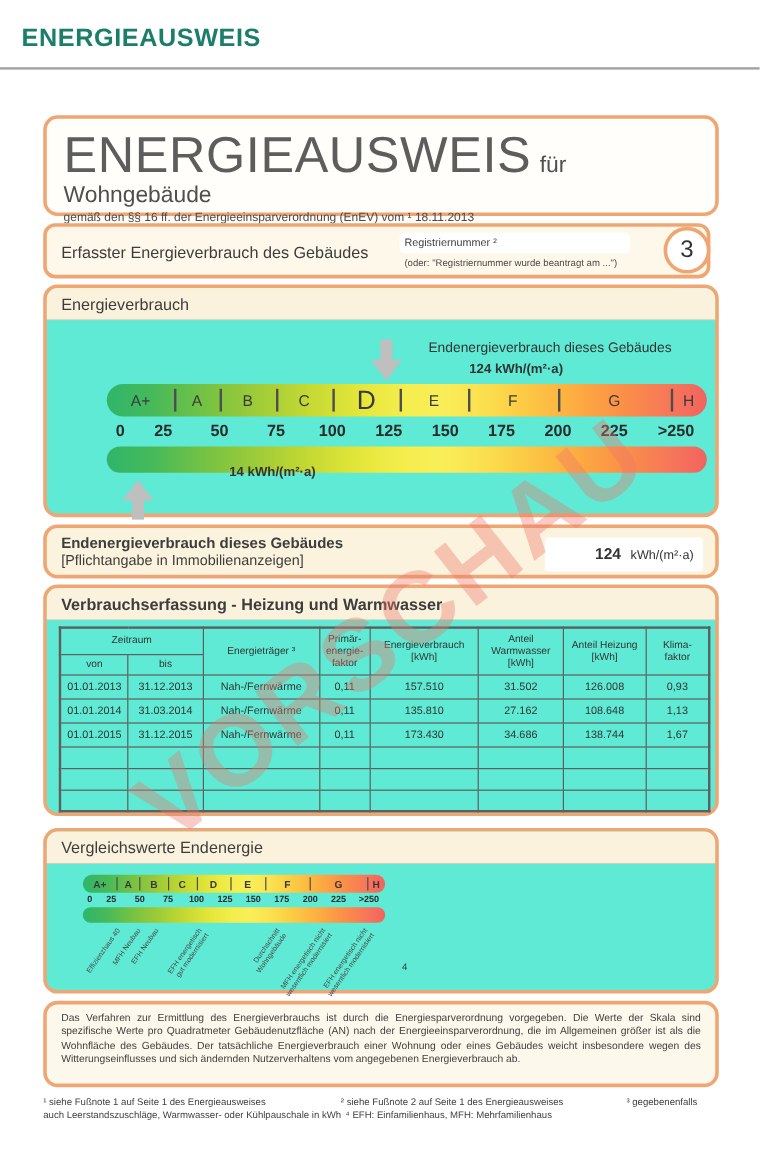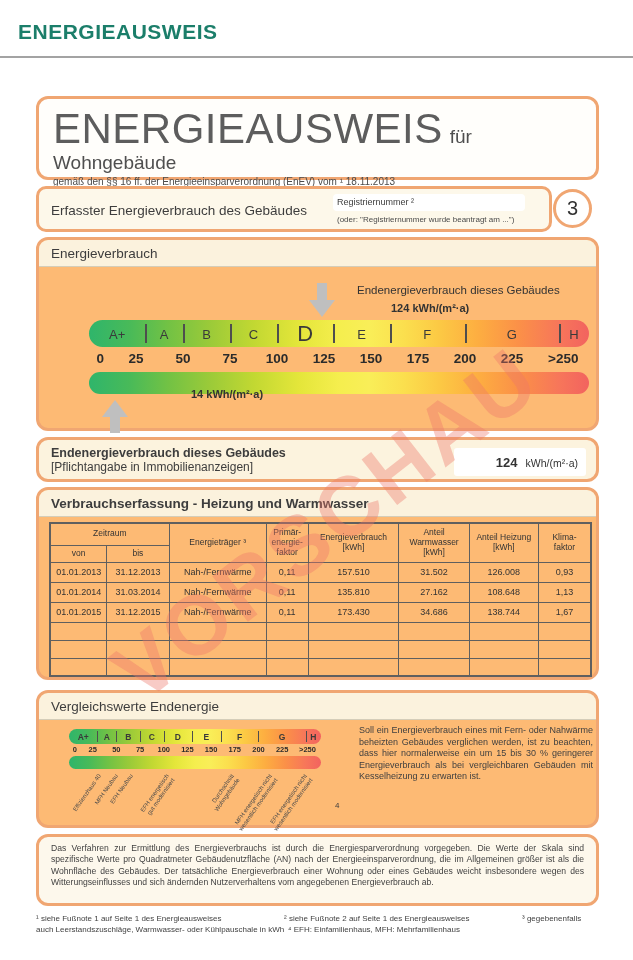--- a/index.html
+++ b/index.html
@@ -11,33 +11,33 @@
     position:relative;
     overflow:hidden;
   }
 
   
   .site-title { position:absolute; left:18px; top:20px; font-size:21px; font-weight:bold; color:#1b7e6a; letter-spacing:.5px; }
   .site-rule  { position:absolute; left:0; top:56px; width:633px; height:2px; background:#a3a3a3; }
 
   
   .doc { position:absolute; left:36px; top:96px; width:563px; height:856px; }
-  .box { position:absolute; border:3px solid #f0a672; border-radius:12px; background:#fdba74; }
+  .box { position:absolute; border:3px solid #f0a672; border-radius:12px; background:#5eead4; }
   .sec-head { position:absolute; left:0; top:0; right:0; height:27px; background:#fbf2dd; border-radius:9px 9px 0 0; border-bottom:1px solid #d4cdb9; }
   .sec-title { position:absolute; left:12px; top:6px; font-size:13.5px; color:#3d3d3d; }
   .sec-title.bold { font-weight:bold; }
 
   
   #title-box { left:0; top:0; width:563px; height:84px; padding:7px 14px; background:#fffefb; }
   .doc-title { font-size:42px; color:#5d5d5d; letter-spacing:.5px; line-height:1.1; display:inline-block; vertical-align:baseline; }
   .doc-title-suffix { font-size:19px; color:#4f4f4f; margin-left:7px; }
   .law-line { font-size:10px; color:#4a4a4a; margin-top:2px; }
 
   
-  #reg-box { left:0; top:90px; width:516px; height:46px; background:#fdf8ea; border-radius:10px;padding-left:35px; }
+  #reg-box { left:0; top:90px; width:556px; height:46px; background:#fdf8ea; border-radius:10px;padding-left:35px; }
   .reg-title { position:absolute; left:12px; top:14px; font-size:13.5px; color:#3d3d3d; }
   .reg-field { position:absolute; left:294px; top:5px; width:192px; height:17px; background:#fff; border-radius:4px; }
   .reg-label { position:absolute; left:298px; top:8px; font-size:9px; color:#3d3d3d; }
   .reg-note  { position:absolute; left:298px; top:26px; font-size:8px; color:#4a4a4a; }
   #page-badge { position:absolute; left:517px; top:93px; width:39px; height:39px; border:3px solid #f0a672;
                 border-radius:50%; background:#fff; text-align:center; line-height:33px; font-size:20px; color:#333; }
 
   
   #energy-box { left:0; top:141px; width:563px; height:194px; }
 
@@ -357,21 +357,20 @@
 gut modernisiert</div>
         <div class="rot-label" style="left: calc(64% - 110px);">Durchschnitt
 Wohngebäude</div>
         <div class="rot-label" style="left: calc(79% - 110px);">MFH energetisch nicht
 wesentlich modernisiert</div>
         <div class="rot-label" style="left: calc(93% - 110px);">EFH energetisch nicht
 wesentlich modernisiert</div>
       </div>
     <div class="comp-fn">4</div>
     <div class="comp-text">
-      <p>Soll ein Energieverbrauch eines mit Fern- oder Nahwärme beheizten Gebäudes verglichen werden, ist zu beachten, dass hier normalerweise ein um 15 bis 30 % geringerer Energieverbrauch als bei vergleichbaren Gebäuden mit Kesselheizung zu erwarten ist.</p>
     </div>
   </section>
 
   <section class="box" id="expl-box">
     <div class="expl-body">Das Verfahren zur Ermittlung des Energieverbrauchs ist durch die Energiesparverordnung vorgegeben. Die Werte der Skala sind spezifische Werte pro Quadratmeter Gebäudenutzfläche (AN) nach der Energieeinsparverordnung, die im Allgemeinen größer ist als die Wohnfläche des Gebäudes. Der tatsächliche Energieverbrauch einer Wohnung oder eines Gebäudes weicht insbesondere wegen des Witterungseinflusses und sich ändernden Nutzerverhaltens vom angegebenen Energieverbrauch ab.</div>
   </section>
 
   <div class="footnotes">
     <div class="fn-line">
       <span class="fn1">¹ siehe Fußnote 1 auf Seite 1 des Energieausweises</span>

